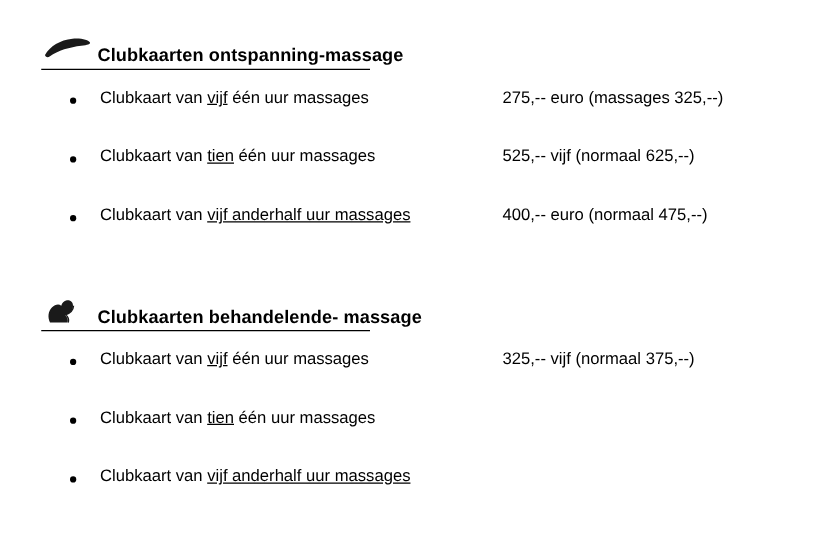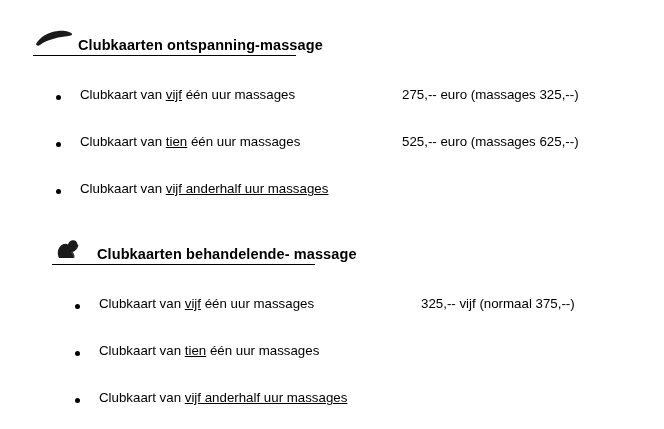--- a/index.html
+++ b/index.html
@@ -21,21 +21,21 @@
     box-sizing: border-box;
   }
 
   
   .section {
     position: absolute;
     left: 0;
     width: 616px;
   }
   .section-1 { top: 26px; }
-  .section-2 { top: 235px; padding-left: 19px; }
+  .section-2 { top: 235px; }
 
   .heading-row {
     position: relative;
     height: 34px;
     padding-left: 33px;
   }
   .heading-underline {
     position: absolute;
     left: 33px;
     right: 320px;
@@ -58,21 +58,21 @@
     left: 34px;
     bottom: 7px;
     width: 40px;
     height: 26px;
   }
   .icon-wrap svg { display: block; }
 
   
   .list {
     position: relative;
-    margin-top: 27px;
+    margin-top: 10px;
   }
   .row {
     position: relative;
     height: 47px;
   }
   .bullet {
     position: absolute;
     left: 56px;
     top: 8px;
     width: 5px;
@@ -119,26 +119,27 @@
 
       <div class="row">
         <span class="bullet"></span>
         <span class="row-text"><span>Clubkaart van </span><span class="u">vijf</span><span> één uur massages</span></span>
         <span class="row-price">275,-- euro (massages 325,--)</span>
       </div>
 
       <div class="row">
         <span class="bullet"></span>
         <span class="row-text"><span>Clubkaart van </span><span class="u">tien</span><span> één uur massages</span></span>
-        <span class="row-price">525,-- euro (massages 625,--)</span>
+        <span class="row-price">525,-- vijf (normaal 625,--)</span>
       </div>
 
       <div class="row">
         <span class="bullet"></span>
         <span class="row-text"><span>Clubkaart van </span><span class="u">vijf anderhalf uur massages</span><span></span></span>
+        <span class="row-price">400,-- euro (normaal 475,--)</span>
       </div>
 
     </div>
   </div>
 
   <div class="section section-2">
 
     <div class="heading-row">
       <span class="icon-wrap">
         <svg width="40" height="26" viewBox="0 0 40 26">

